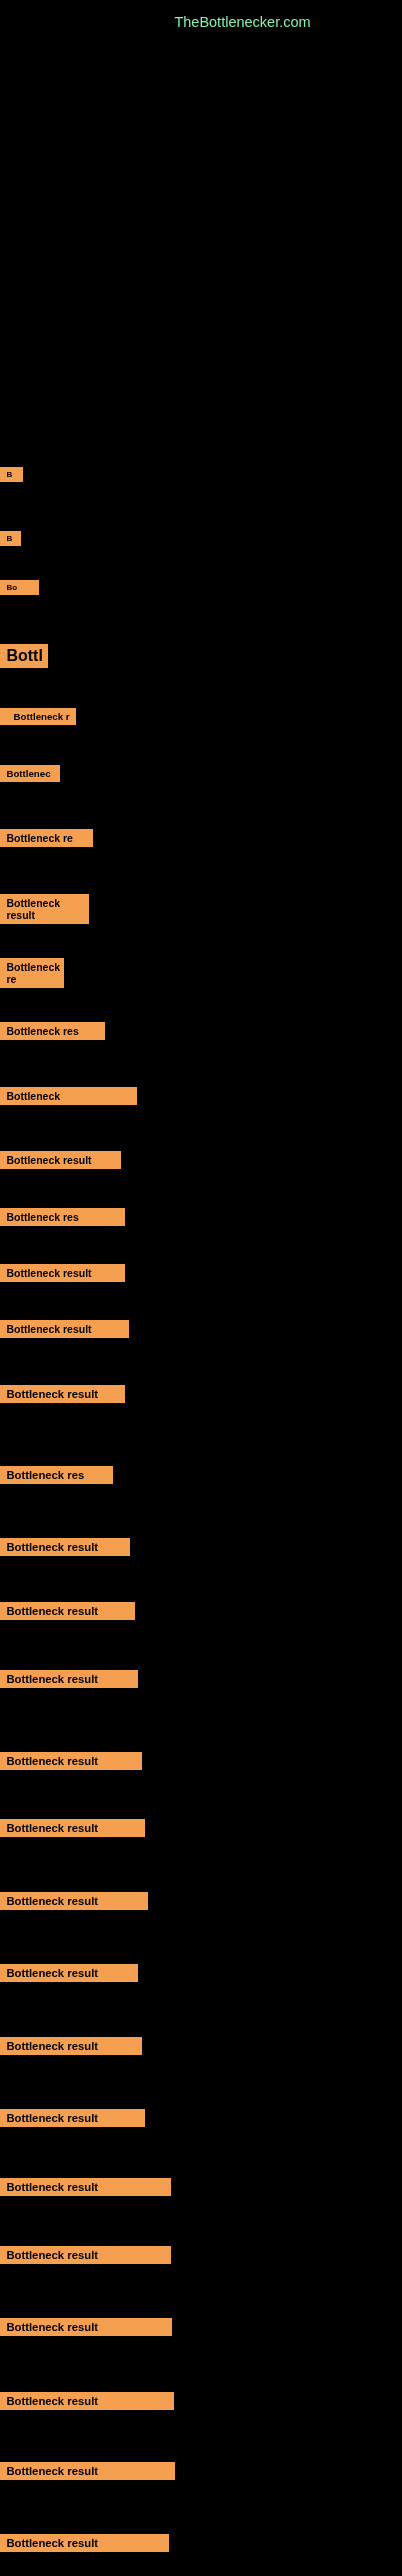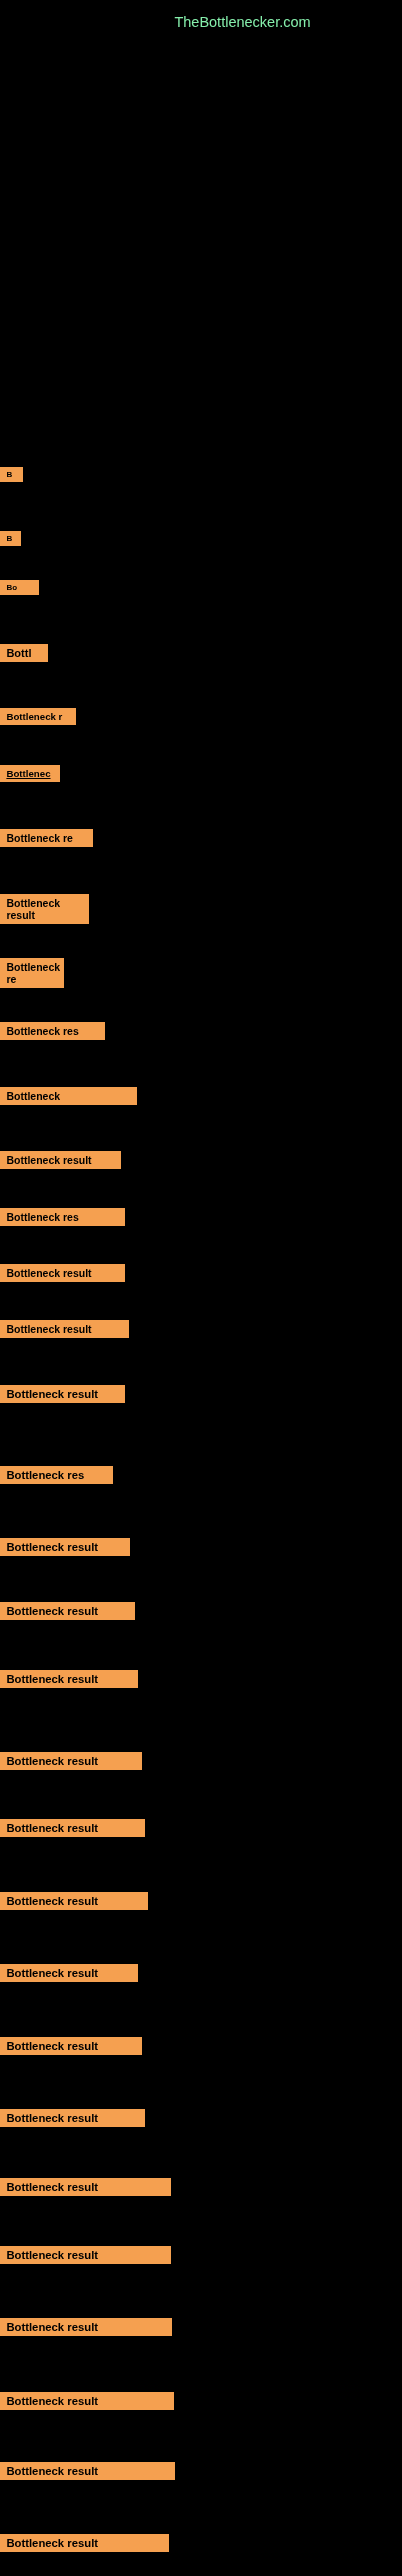--- a/index.html
+++ b/index.html
@@ -37,23 +37,23 @@
       padding: 3.2px 6.4px;
       display: inline-block;
       position: absolute;
       left: 0;
     }
 
     
     .label-1  { top: 467px;  width: 22.5px;  font-size: 8px; }
     .label-2  { top: 531px;  width: 21px;  font-size: 8px; }
     .label-3  { top: 580px;  width: 39px;  font-size: 8px; }
-    .label-4  { top: 644px;  width: 48px;  font-size: 11px; }
-    .label-5  { top: 708px;  width: 76px;  font-size: 9.7px; }
-    .label-6  { top: 765px;  width: 60px;  font-size: 9.7px; text-decoration: underline; }
+    .label-4  { top: 644px;  width: 48px;  font-size: 16px; }
+    .label-5  { top: 708px;  width: 76px;  font-size: 9.7px; text-align: right; }
+    .label-6  { top: 765px;  width: 60px;  font-size: 9.7px; }
     .label-7  { top: 829px; width: 93px; font-size: 10.5px; }
     .label-8  { top: 894px; width: 89px; font-size: 10.5px; }
     .label-9  { top: 958px; width: 64px;  font-size: 10.5px; }
     .label-10 { top: 1022px; width: 105px; font-size: 10.5px; }
     .label-11 { top: 1087px; width: 137px; font-size: 10.5px; }
     .label-12 { top: 1151px; width: 121px; font-size: 10.5px; }
     .label-13 { top: 1208px; width: 125px; font-size: 10.5px; }
     .label-14 { top: 1264px; width: 125px; font-size: 10.5px; }
     .label-15 { top: 1320px; width: 129px; font-size: 10.5px; }
     .label-16 { top: 1385px; width: 125px; font-size: 11.3px; }

